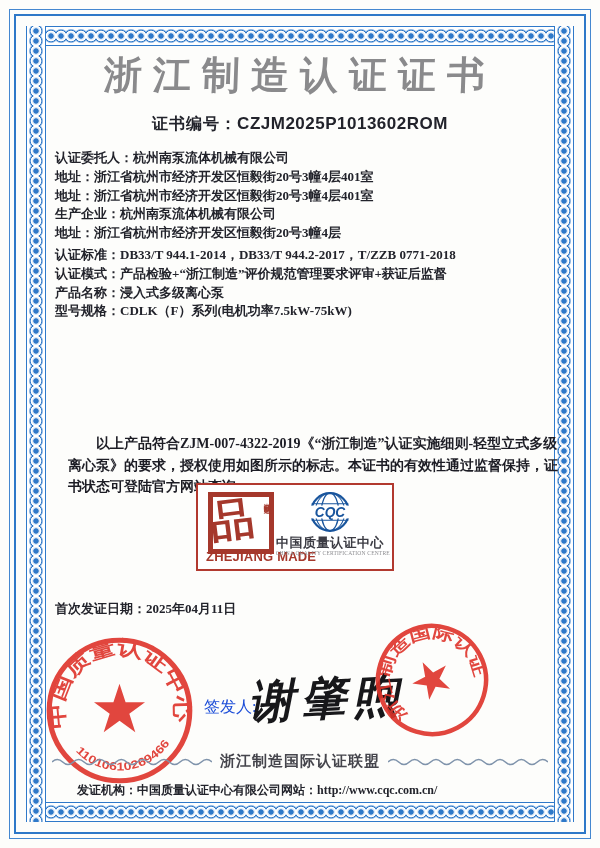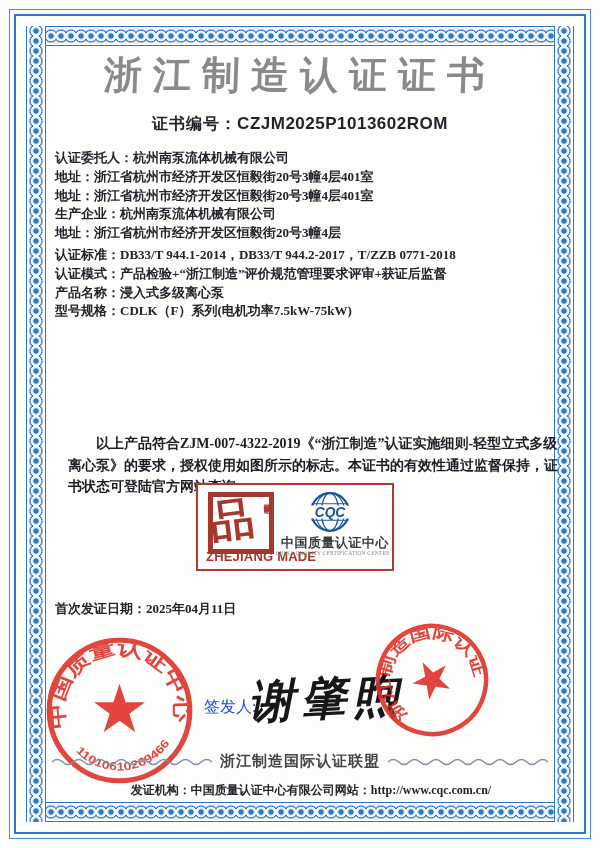--- a/index.html
+++ b/index.html
@@ -42,21 +42,21 @@
   .logobox{position:absolute;left:196px;top:483px;width:198px;height:88px;
            border:2px solid #b2392f;background:#fff;box-sizing:border-box;}
   .zj{position:absolute;left:8px;top:5px;width:80px;height:76px;color:#a5382c;}
   .zj-frame{position:absolute;left:2px;top:2px;width:56px;height:52px;border:5px solid #a5382c;}
   .zj-mark{position:absolute;left:4px;top:6px;font-size:44px;font-weight:bold;line-height:48px;
            transform:rotate(-7deg);font-family:"DejaVu Serif",serif;}
   .zj-vert{position:absolute;right:14px;top:7px;writing-mode:vertical-rl;font-size:7.5px;
            font-weight:bold;letter-spacing:1px;}
   .zj-cap{position:absolute;left:0px;bottom:2px;width:78px;font-family:"Liberation Sans",sans-serif;
           font-size:13px;font-weight:bold;letter-spacing:.2px;white-space:nowrap;}
-  .cqc{position:absolute;right:3px;top:5px;width:118px;text-align:right;}
+  .cqc{position:absolute;right:3px;top:5px;width:118px;text-align:center;}
   .cqc svg{display:block;margin:0 auto;}
   .cqc-cn{font-size:13px;font-weight:bold;letter-spacing:.5px;color:#3c3c44;line-height:15px;margin-top:1px;white-space:nowrap;}
   .cqc-en{font-size:6px;color:#8d8d91;letter-spacing:.2px;white-space:nowrap;transform:scale(.92);}
 
   
   .dates{top:600px;}
   .dates .row{line-height:18px;}
 
   
   .placeholder{position:absolute;left:130px;top:657px;font-size:13px;color:#77777c;
@@ -67,21 +67,21 @@
   .signlab{position:absolute;left:204px;top:697px;font-size:16px;color:#1d4ed8;font-weight:normal;}
   .signname{position:absolute;left:248px;top:668px;font-size:46px;font-weight:bold;font-style:italic;
             color:#17171a;letter-spacing:6px;transform:rotate(-3deg);
             font-family:"DejaVu Serif",serif;}
   .alliance-row{position:absolute;left:52px;right:52px;top:752px;display:flex;align-items:center;gap:8px;}
   .alliance-row .wave{flex:1;height:10px;}
   .alliance-text{font-size:15px;font-weight:bold;color:#45454c;letter-spacing:1px;white-space:nowrap;}
 
   
   .footer{position:absolute;top:782px;left:77px;right:55px;font-size:12px;font-weight:bold;
-          display:flex;justify-content:center;white-space:nowrap;}
+          display:flex;justify-content:flex-start;white-space:nowrap;}
 </style>
 </head>
 <body>
 
 <div class="page">
 
   <div class="frame-a"></div>
   <div class="frame-b"></div>
   <div class="band h t"></div>
   <div class="band h b"></div>

